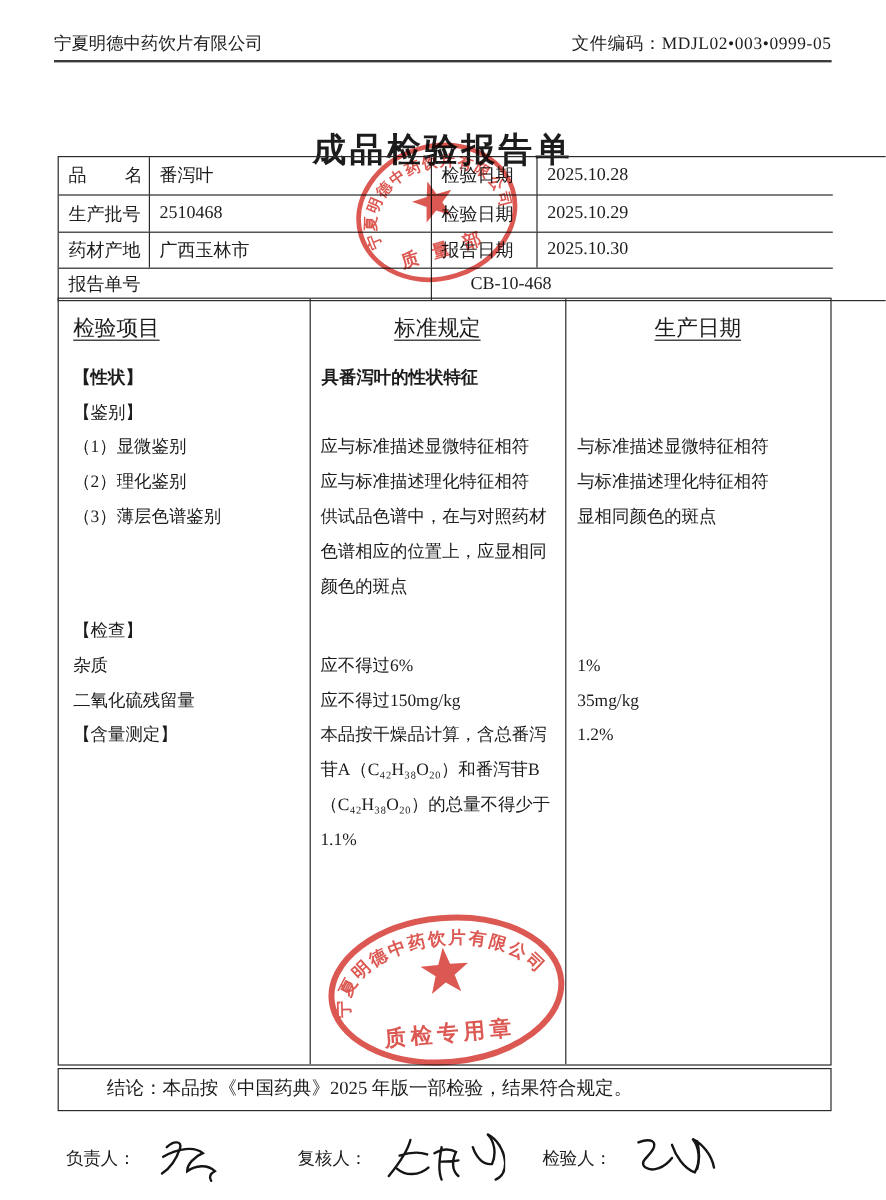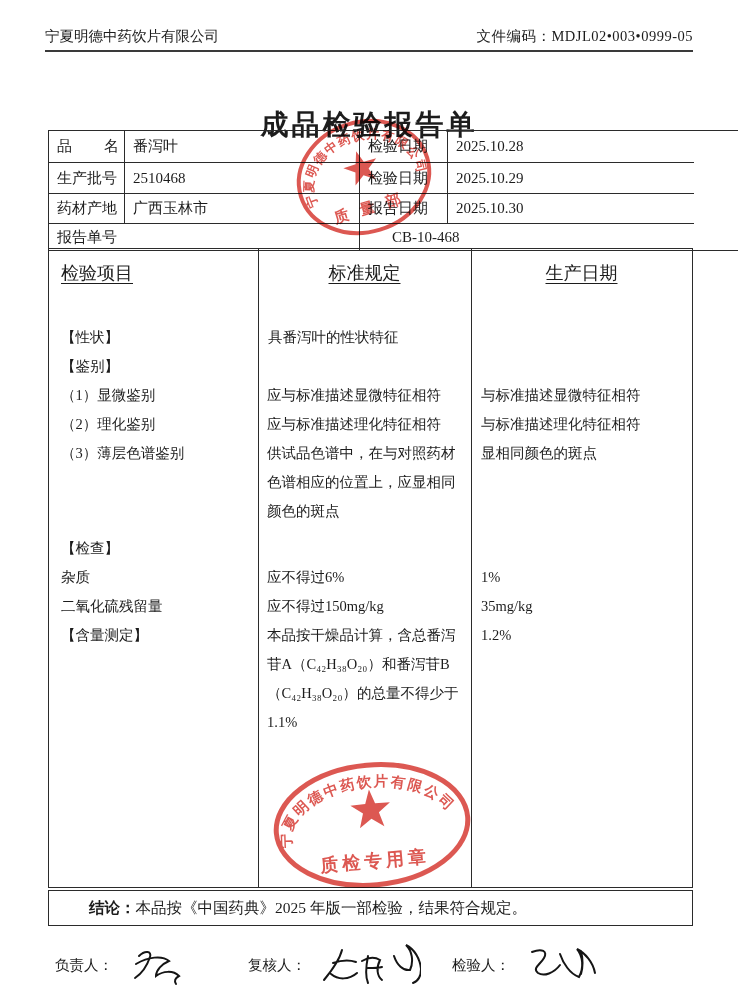--- a/index.html
+++ b/index.html
@@ -49,33 +49,33 @@
   .vline.v1 { left:209px; }
   .vline.v2 { left:422px; }
   .mt-head {
     display:grid; grid-template-columns:209px 213px 221px;
     padding-top:12px; height:44px; font-size:18px;
   }
   .mt-head .h { text-decoration:underline; text-underline-offset:4px; }
   .mt-head .h.item { padding-left:12px; }
   .mt-head .h.mid, .mt-head .h.res { text-align:center; }
   .mt-row { display:grid; grid-template-columns:209px 213px 221px; }
-  .mt-row:nth-child(1) { margin-top:30px; }
+  .mt-row:nth-child(1) { margin-top:8px;font-weight:bold; }
   .mt-row:nth-child(6) { margin-top:8px; }
   .mt-cell { font-size:14.5px; line-height:29px; }
   .mt-cell.item { padding-left:12px; }
   .mt-cell.standard { padding-left:9px; padding-right:3px; }
   .mt-cell.result { padding-left:10px; padding-right:4px; }
   
   .conclusion {
     position:absolute; left:48px; top:890px; width:645px; height:36px;
     border:1px solid #2b2b2b; line-height:34px; font-size:15.5px;
     padding-left:40px;
   }
-  .conclusion .c-label { font-weight:bold; }
+  .conclusion .c-label { font-weight:normal; }
   
   .sign-row { position:absolute; left:0; top:944px; width:738px; height:52px;padding-left:47px; }
   .sig-group { position:absolute; display:flex; align-items:flex-start; }
   .sig-group .s-label { font-size:14.5px; padding-top:12px; }
   .sig-group.g1 { left:55px; }
   .sig-group.g2 { left:248px; }
   .sig-group.g3 { left:452px; }
   .sig-svg { margin-left:10px; }
   
   .stamp { position:absolute; pointer-events:none; mix-blend-mode:multiply; opacity:0.88; }

